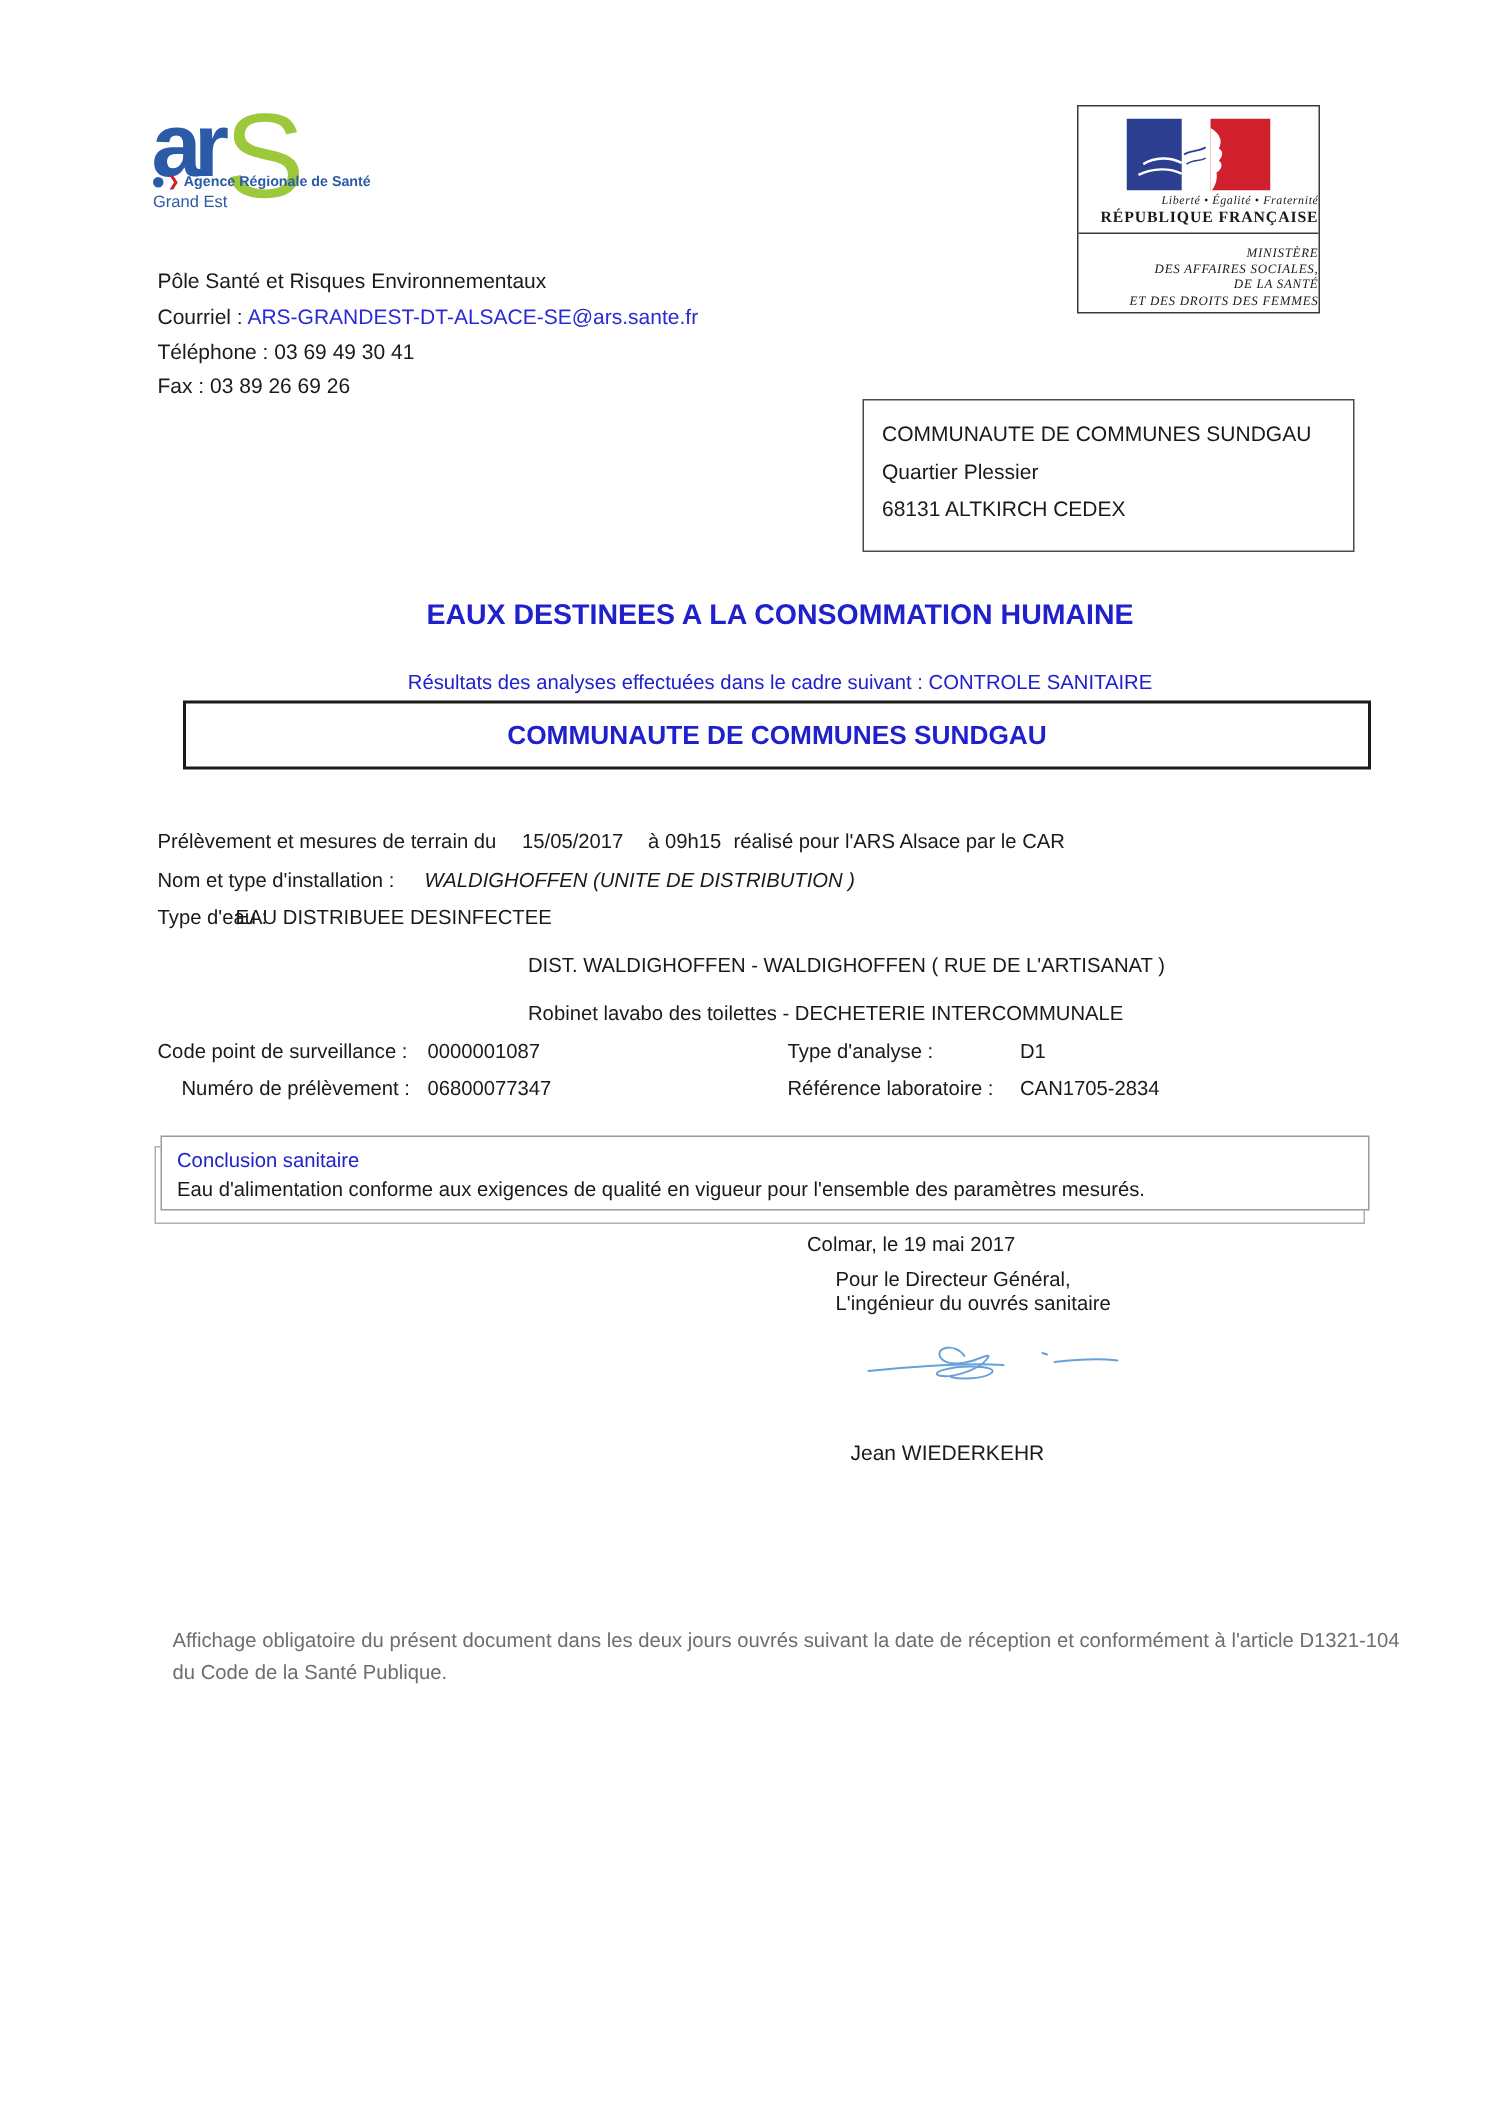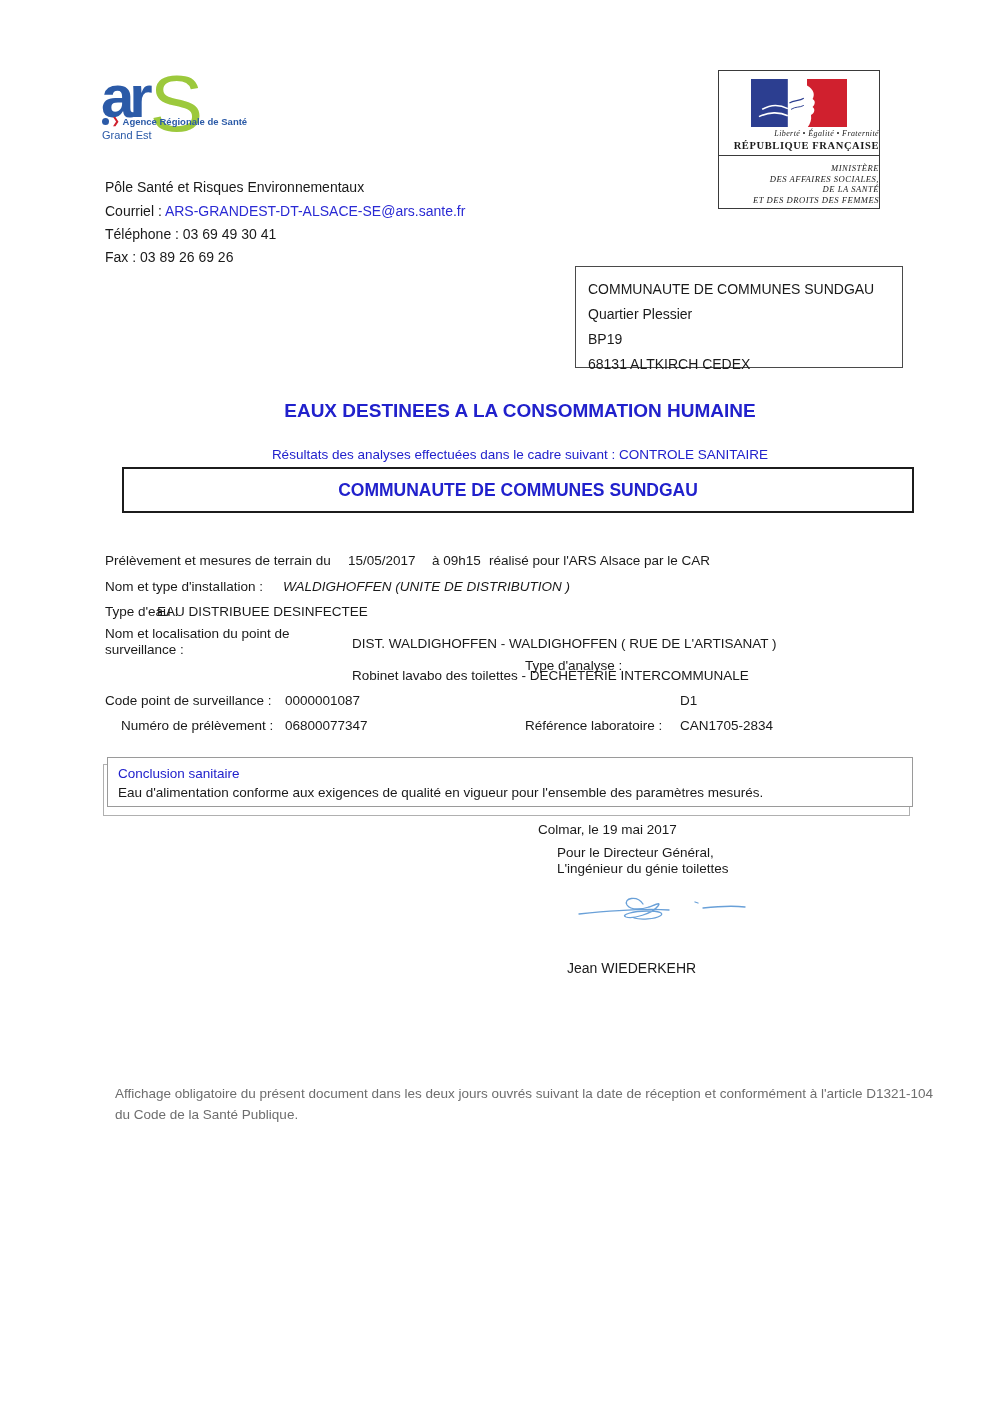--- a/index.html
+++ b/index.html
@@ -103,67 +103,65 @@
   </div>
 
   <div class="contact-line" style="top:179px;">Pôle Santé et Risques Environnementaux</div>
   <div class="contact-line" style="top:203px;"><span class="lbl">Courriel : </span><a class="link">ARS-GRANDEST-DT-ALSACE-SE@ars.sante.fr</a></div>
   <div class="contact-line" style="top:226px;">Téléphone : 03 69 49 30 41</div>
   <div class="contact-line" style="top:249px;">Fax : 03 89 26 69 26</div>
 
   <div class="addr-box">
     <div>COMMUNAUTE DE COMMUNES SUNDGAU</div>
     <div>Quartier Plessier</div>
-    <div>BP19</div>
     <div>68131 ALTKIRCH CEDEX</div>
   </div>
 
   <div class="main-title">EAUX DESTINEES A LA CONSOMMATION HUMAINE</div>
   <div class="subtitle">Résultats des analyses effectuées dans le cadre suivant : CONTROLE SANITAIRE</div>
   <div class="entity-box">
     <span>COMMUNAUTE DE COMMUNES SUNDGAU</span>
   </div>
 
   <span class="t" style="left:105px;top:553px;">Prélèvement et mesures de terrain du</span>
   <span class="t" style="left:348px;top:553px;">15/05/2017</span>
   <span class="t" style="left:432px;top:553px;">à 09h15</span>
   <span class="t" style="left:489px;top:553px;">réalisé pour l'ARS Alsace par le CAR</span>
 
   <span class="t" style="left:105px;top:579px;">Nom et type d'installation :</span>
   <span class="t" style="left:283px;top:579px;font-style:italic;">WALDIGHOFFEN (UNITE DE DISTRIBUTION )</span>
 
   <span class="t" style="left:105px;top:604px;">Type d'eau :</span>
   <span class="t" style="left:157px;top:604px;">EAU DISTRIBUEE DESINFECTEE</span>
 
-  <div class="wrap-label">Nom et localisation du point de surveillance :</div>
   <span class="t" style="left:352px;top:668px;">Robinet lavabo des toilettes - DECHETERIE INTERCOMMUNALE</span>
 
   <span class="t" style="left:352px;top:636px;">DIST. WALDIGHOFFEN - WALDIGHOFFEN ( RUE DE L'ARTISANAT )</span>
 
   <span class="t" style="left:105px;top:693px;">Code point de surveillance :</span>
   <span class="t" style="left:285px;top:693px;">0000001087</span>
-  <span class="t" style="left:525px;top:658px;text-align:center;">Type d'analyse :</span>
+  <span class="t" style="left:525px;top:693px;text-align:center;">Type d'analyse :</span>
   <span class="t" style="left:680px;top:693px;">D1</span>
 
   <span class="t" style="left:105px;top:718px;margin-left:16px;">Numéro de prélèvement :</span>
   <span class="t" style="left:285px;top:718px;">06800077347</span>
   <span class="t" style="left:525px;top:718px;">Référence laboratoire :</span>
   <span class="t" style="left:680px;top:718px;">CAN1705-2834</span>
 
   <div class="concl">
     <div class="concl-back"></div>
     <div class="concl-front">
       <div class="h">Conclusion sanitaire</div>
       <div class="b">Eau d'alimentation conforme aux exigences de qualité en vigueur  pour l'ensemble des paramètres mesurés.</div>
     </div>
   </div>
 
   <span class="t" style="left:538px;top:822px;">Colmar, le 19 mai 2017</span>
   <span class="t" style="left:557px;top:845px;">Pour le Directeur Général,</span>
-  <span class="t" style="left:557px;top:861px;">L'ingénieur du génie toilettes</span>
+  <span class="t" style="left:557px;top:861px;">L'ingénieur du ouvrés sanitaire</span>
 
   <svg class="sig-svg" width="180" height="42" viewBox="0 0 180 42">
     <g stroke="#69a0d8" stroke-width="1.3" fill="none" stroke-linecap="round">
       <path d="M6,24 C35,21 68,18 96,20"></path>
       <path d="M70,14 C64,5 50,8 54,15 C58,21 70,19 76,17"></path>
       <path d="M76,17 C84,14 88,12 85,16 C79,24 60,29 53,27 C47,25 60,21 74,21 C86,21 92,23 87,26 C82,29 68,30 61,28"></path>
       <path d="M122,12 l3,1"></path>
       <path d="M130,18 C148,16 164,16 172,17"></path>
     </g>
   </svg>

